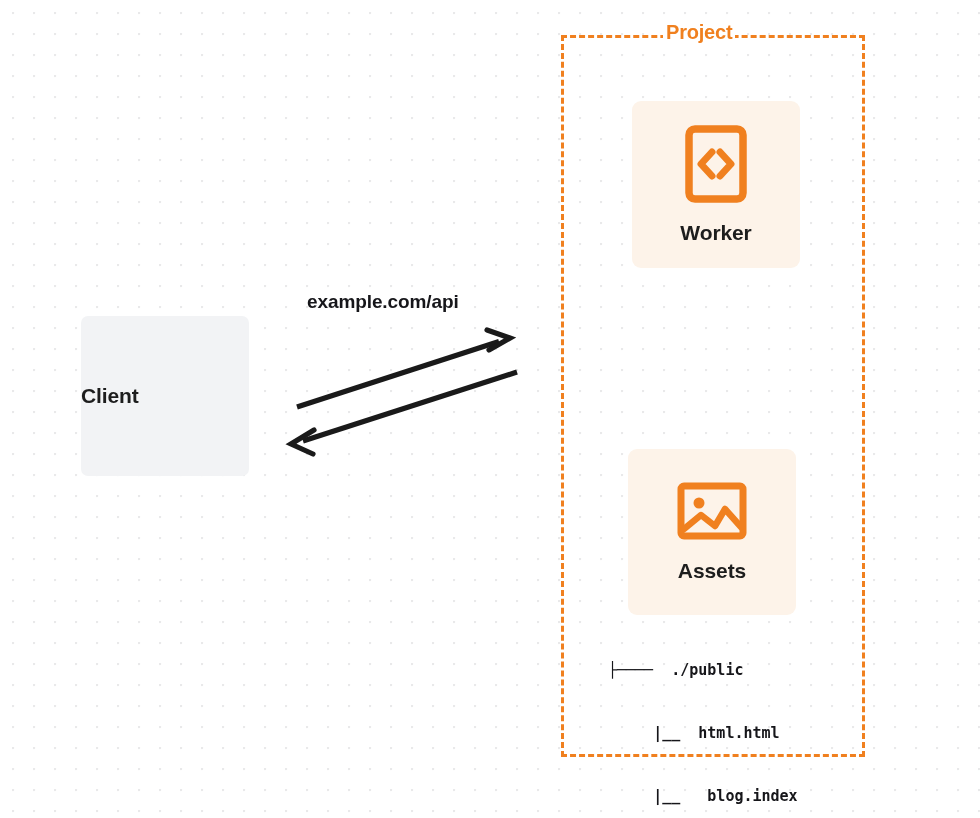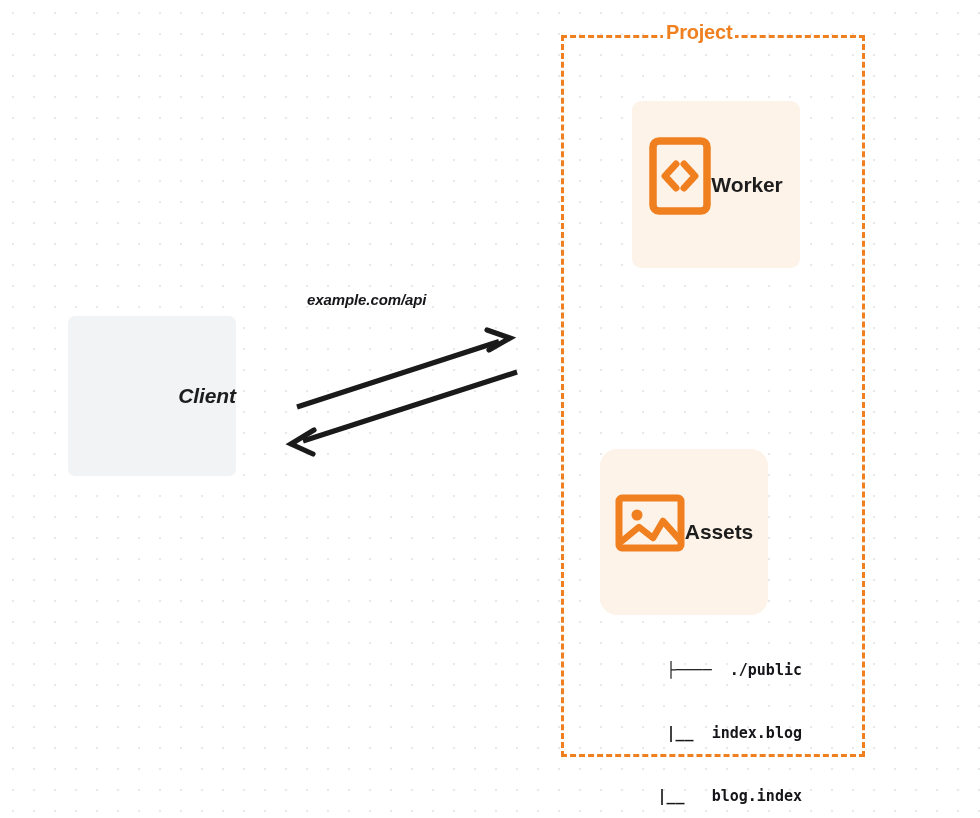--- a/index.html
+++ b/index.html
@@ -20,30 +20,29 @@
     height: 818px;
     background-color: #ffffff;
     background-image: radial-gradient(circle at 1px 1px, #e9e9ea 1.35px, transparent 1.6px);
     background-size: 21px 21px;
     background-position: 12px 12px;
   }
 
   
   #client-node {
     position: absolute;
-    left: 68px;
+    left: 81px;
     top: 316px;
     width: 168px;
     height: 160px;
     background: #f2f3f5;
     border-radius: 7px;
     display: flex;
     align-items: center;
-    justify-content: flex-end;
-    font-style: italic;
+    justify-content: flex-start;
   }
   #client-node .node-label {
     font-size: 21px;
     font-weight: bold;
     color: #1d1d1d;
     letter-spacing: -0.1px;
   }
 
   
   #connector-layer {
@@ -52,26 +51,25 @@
     top: 0;
     width: 980px;
     height: 818px;
     pointer-events: none;
   }
 
   #request-label {
     position: absolute;
     left: 307px;
     top: 291px;
-    font-size: 15px;
+    font-size: 19px;
     font-weight: bold;
     color: #16161a;
     letter-spacing: -0.1px;
     white-space: nowrap;
-    font-style: italic;
   }
 
   
   #project-container {
     position: absolute;
     left: 561px;
     top: 35px;
     width: 304px;
     height: 722px;
     box-sizing: border-box;
@@ -90,36 +88,35 @@
     padding: 0 3px;
     line-height: 1.1;
   }
 
   
   .inner-card {
     position: absolute;
     background: #fdf3e9;
     border-radius: 9px;
     display: flex;
-    flex-direction: row;
+    flex-direction: column;
     align-items: center;
     justify-content: center;
   }
   #worker-card {
     left: 632px;
     top: 101px;
     width: 168px;
     height: 167px;
   }
   #assets-card {
-    left: 600px;
+    left: 628px;
     top: 449px;
     width: 168px;
     height: 166px;
-    border-radius: 17px;
   }
   .inner-card .card-icon {
     display: block;
     margin-bottom: 14px;
   }
   .inner-card .card-label {
     font-size: 21px;
     font-weight: bold;
     color: #1d1d1d;
     letter-spacing: -0.1px;
@@ -133,21 +130,21 @@
     width: 194px;
     font-family: "DejaVu Sans Mono", monospace;
     font-size: 15px;
     line-height: 21px;
     color: #16161a;
     font-weight: bold;
     white-space: pre;
   }
   #file-tree .tree-row {
     display: block;
-    text-align: right;
+    text-align: left;
     white-space: pre;
   }
 </style>
 </head>
 <body>
 
 <div id="canvas">
 
   <div id="client-node">
     <span class="node-label">Client</span>
@@ -186,18 +183,18 @@
         <rect x="4" y="5" width="62" height="50" rx="3" ry="3" stroke="#f0801f" stroke-width="7" fill="none"></rect>
         <circle cx="22" cy="22" r="5.5" fill="#f0801f"></circle>
         <polyline points="7,48 24,34 38,45 48,28 64,46" fill="none" stroke="#f0801f" stroke-width="6.5" stroke-linecap="round" stroke-linejoin="round"></polyline>
       </svg>
     </span>
     <span class="card-label">Assets</span>
   </div>
 
   <div id="file-tree">
     <span class="tree-row">├────  ./public</span>
-    <span class="tree-row">     |__  index.blog</span>
+    <span class="tree-row">     |__  html.html</span>
     <span class="tree-row">     |__   blog.index</span>
     
   </div>
 
 </div>
 
 </body></html>

